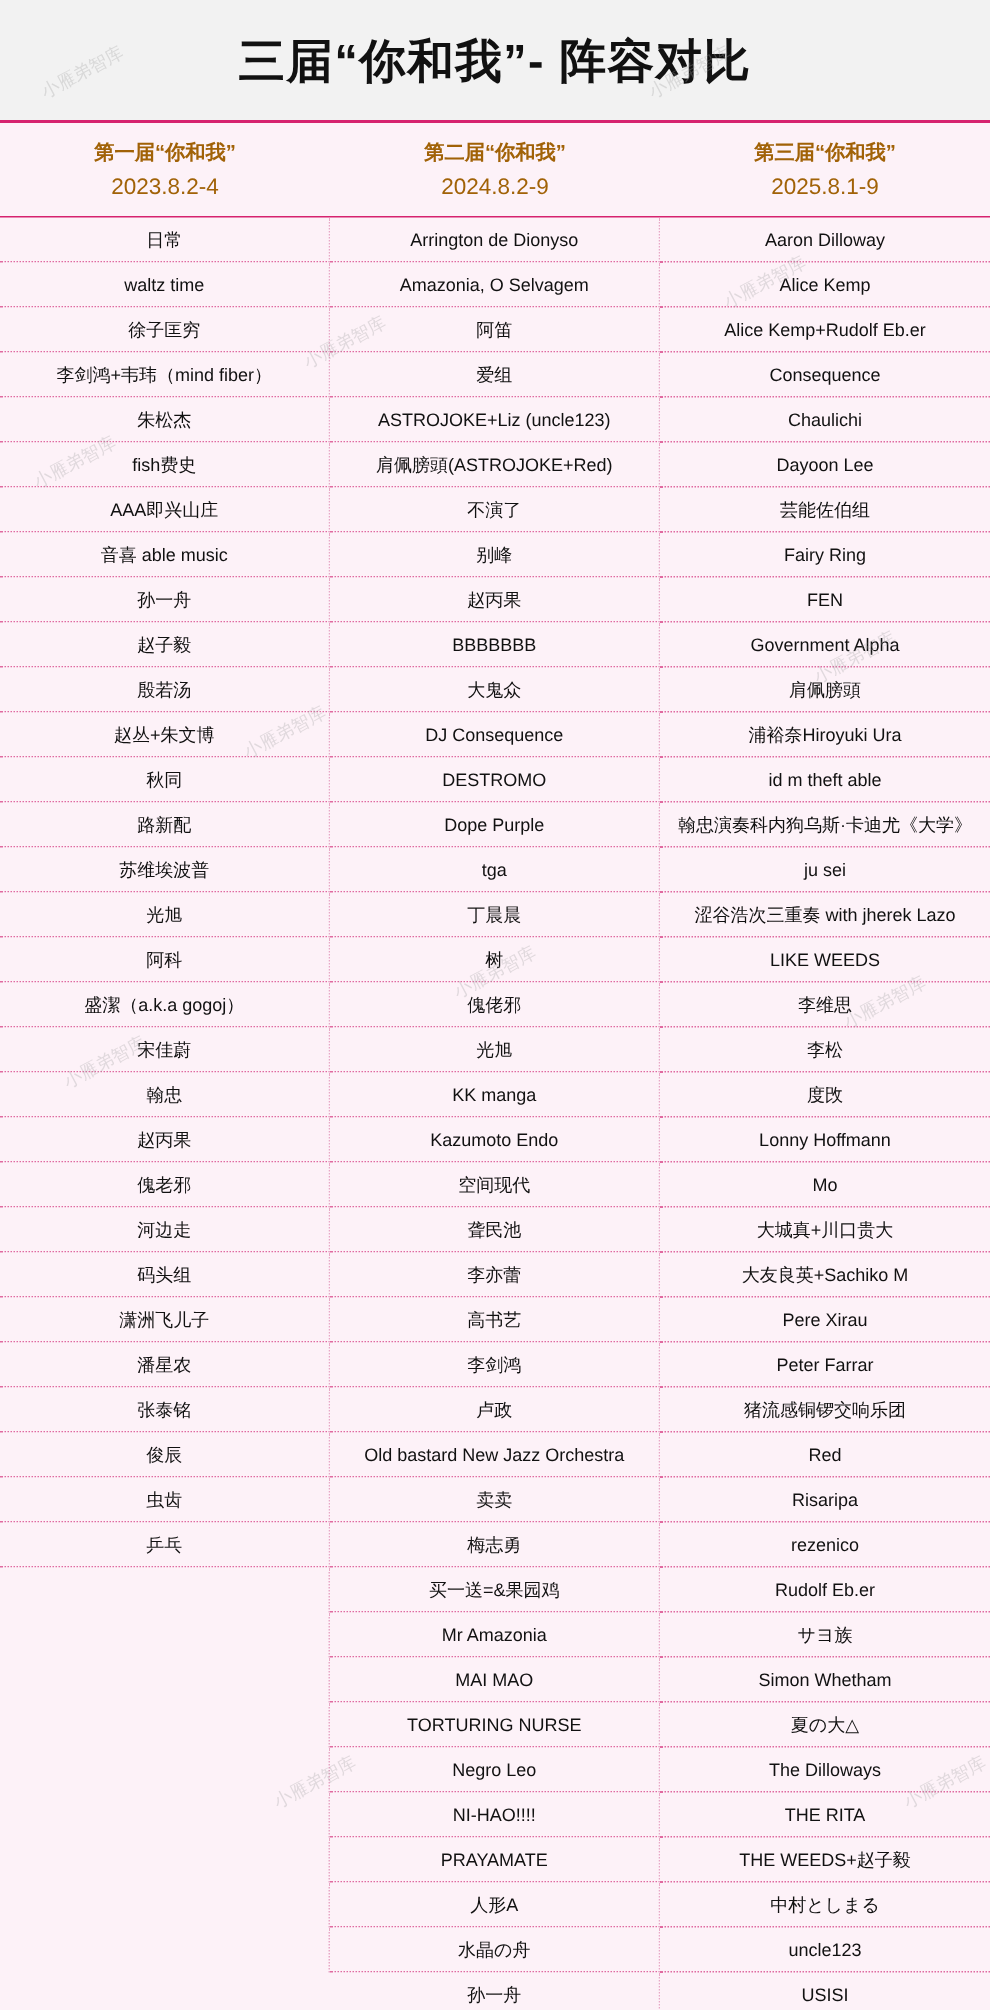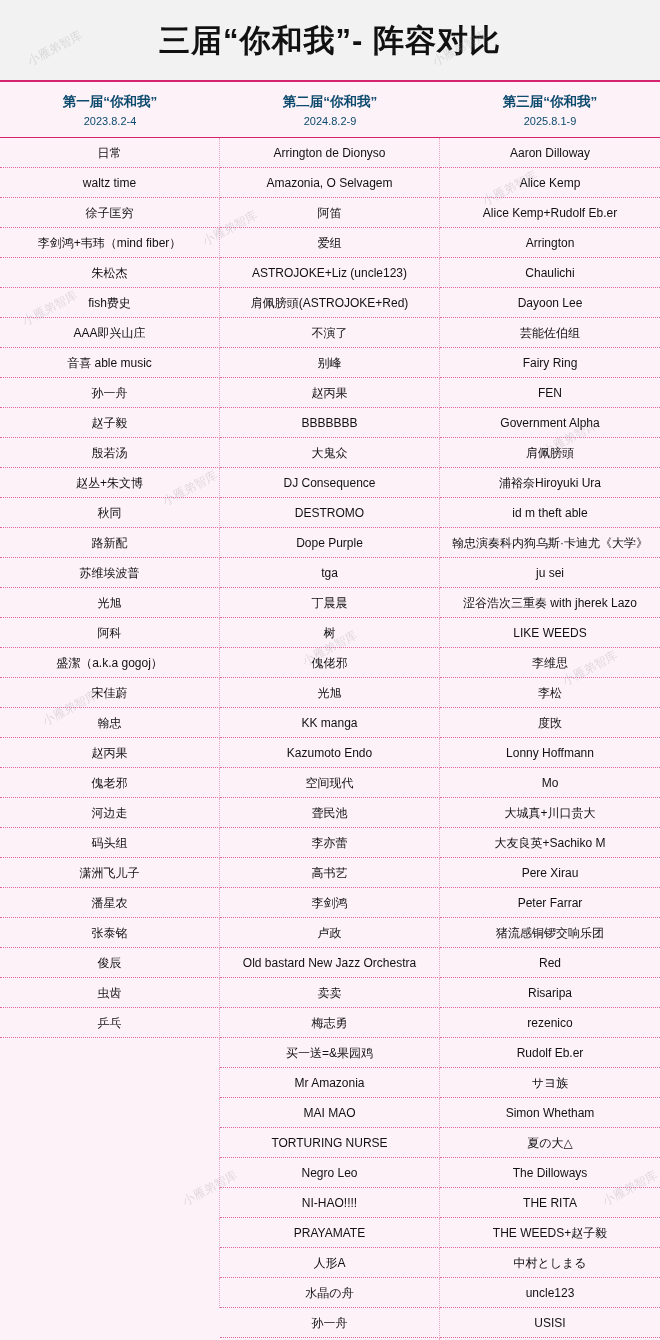--- a/index.html
+++ b/index.html
@@ -30,25 +30,25 @@
   }
   .head-row {
     display: flex;
     border-bottom: 1.5px solid #d6236f;
   }
   .head-cell {
     flex: 1 1 33.333%;
     text-align: center;
     padding: 9px 2px 7px 2px;
     font-size: 13.5px;
-    color: #0c4a6e;
+    color: #a16207;
     line-height: 1.6;
   }
   .head-cell .h1 { font-weight: bold; display: block; }
-  .head-cell .h2 { display: block; font-size: 11px; }
+  .head-cell .h2 { display: block; font-size: 15px; }
   .body-cols {
     display: flex;
     align-items: flex-start;
   }
   .col {
     flex: 1 1 33.333%;
     min-width: 0;
   }
   .cell {
     height: 30px;
@@ -180,21 +180,21 @@
           <div class="cell">PRAYAMATE</div>
           <div class="cell">人形A</div>
           <div class="cell">水晶の舟</div>
           <div class="cell">孙一舟</div>
           <div class="cell">S_B_B</div>
         </div>
       <div class="col c3" id="col3">
           <div class="cell">Aaron Dilloway</div>
           <div class="cell">Alice Kemp</div>
           <div class="cell">Alice Kemp+Rudolf Eb.er</div>
-          <div class="cell">Arrington</div>
+          <div class="cell">Consequence</div>
           <div class="cell">Chaulichi</div>
           <div class="cell">Dayoon Lee</div>
           <div class="cell">芸能佐伯组</div>
           <div class="cell">Fairy Ring</div>
           <div class="cell">FEN</div>
           <div class="cell">Government Alpha</div>
           <div class="cell">肩佩膀頭</div>
           <div class="cell">浦裕奈Hiroyuki Ura</div>
           <div class="cell">id m theft able</div>
           <div class="cell">翰忠演奏科内狗乌斯·卡迪尤《大学》</div>

